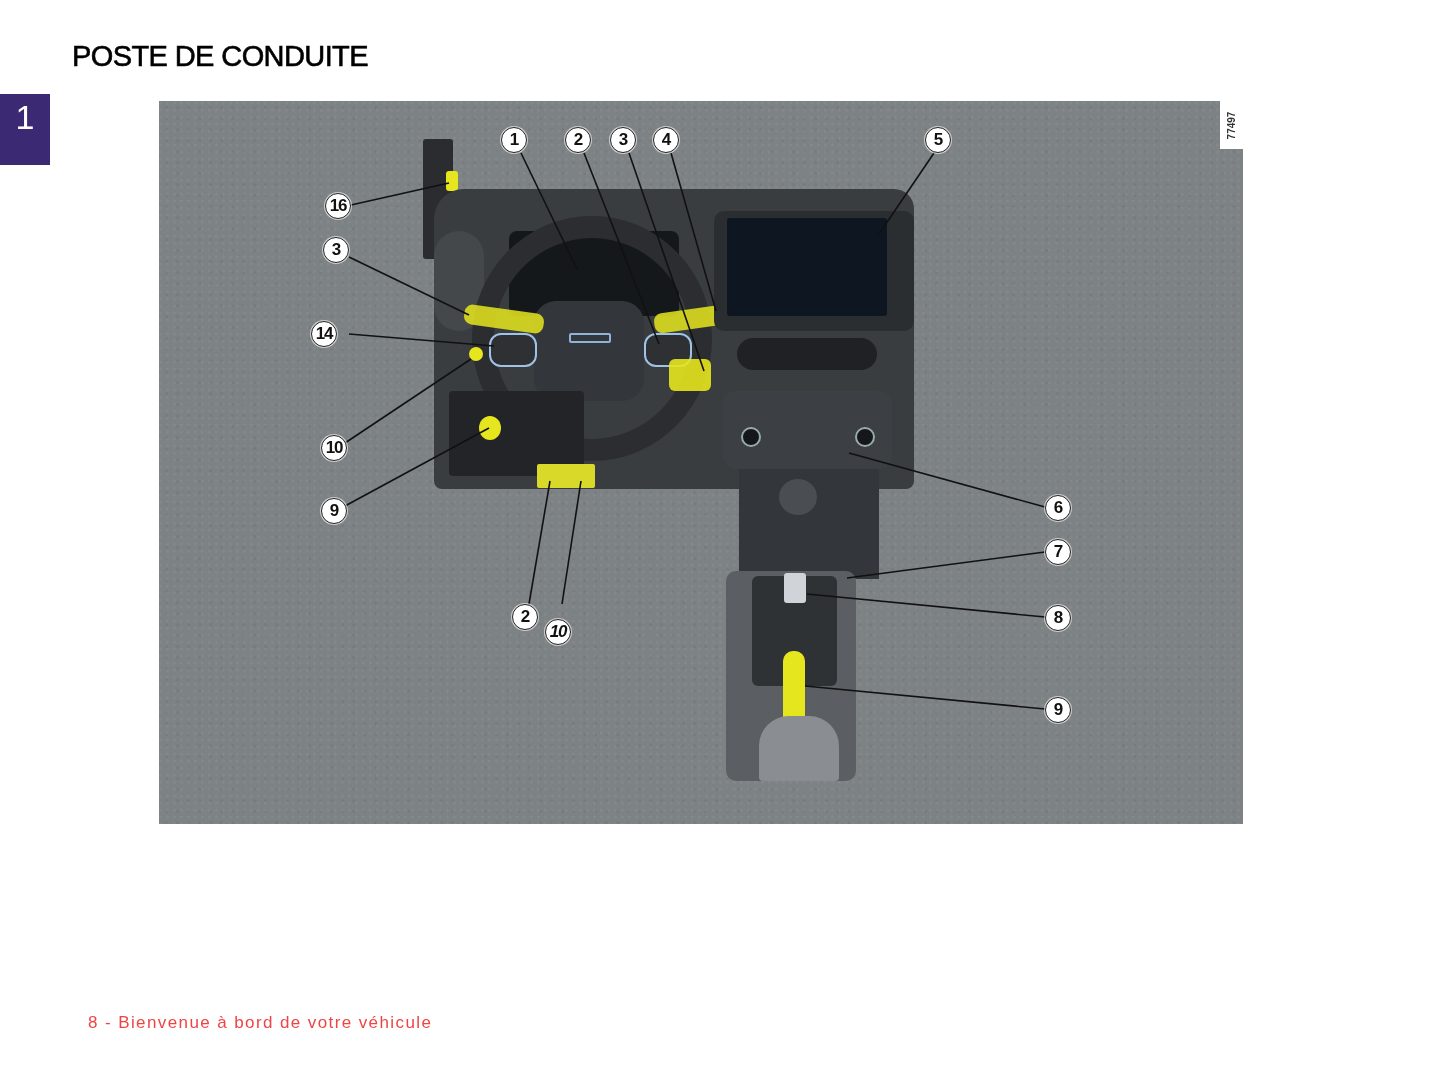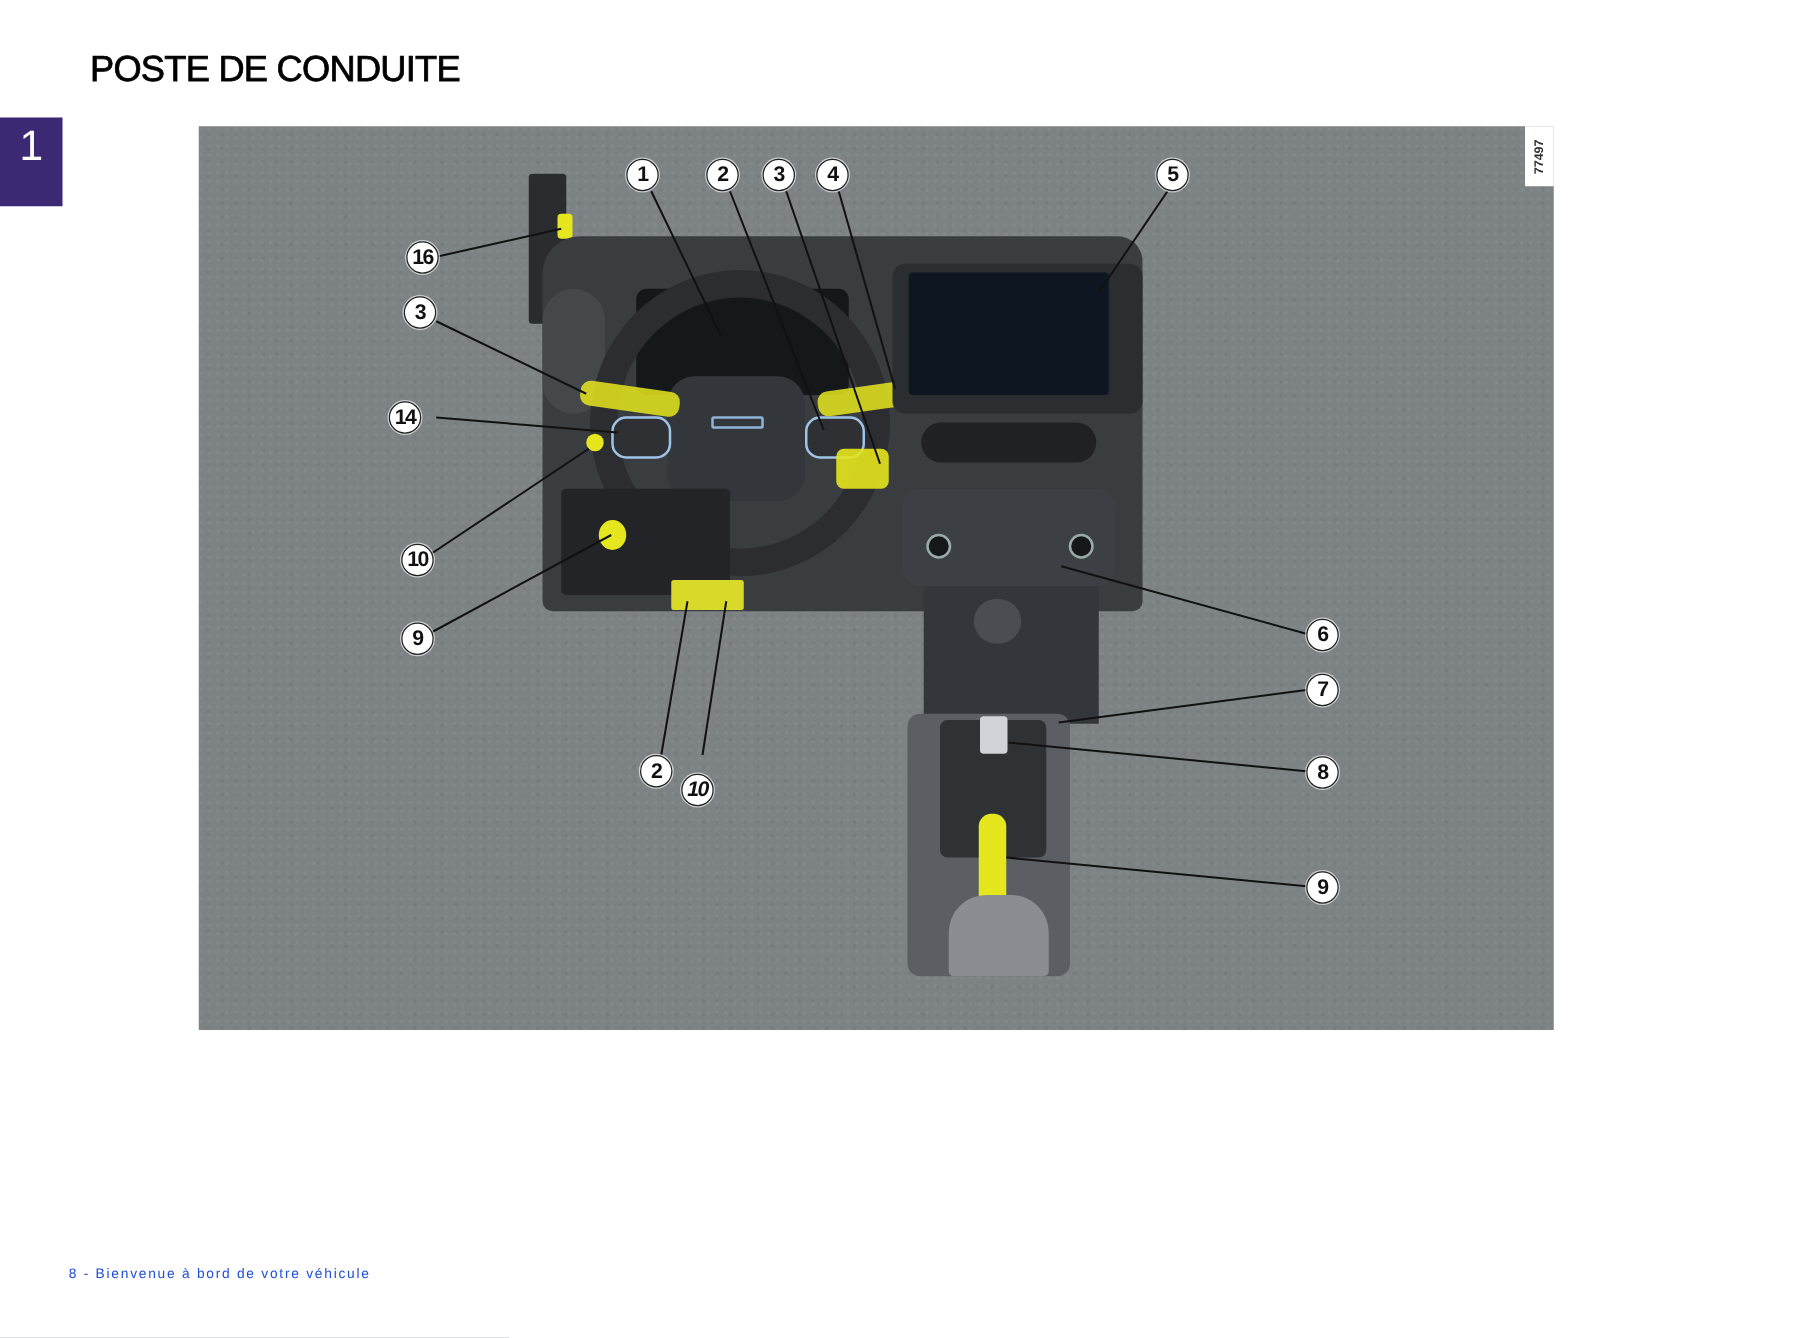--- a/index.html
+++ b/index.html
@@ -29,22 +29,22 @@
   }
   .ref-code {
     position: absolute; left: 1220px; top: 101px; width: 23px; height: 48px;
     background: #fff; display: flex; align-items: center; justify-content: center;
   }
   .ref-code span {
     transform: rotate(-90deg); font-size: 10px; font-weight: 700; color: #333;
     white-space: nowrap; font-family: "Liberation Sans", sans-serif;
   }
   .footer {
-    position: absolute; left: 55px; top: 1013px;
-    font-size: 11px; letter-spacing: 1.4px; color: #1d4ed8;
+    position: absolute; left: 88px; top: 1013px;
+    font-size: 17px; letter-spacing: 1.4px; color: #ef4444;
   }
 
   
   .dash-shape { position: absolute; }
   .callout {
     position: absolute; width: 26px; height: 26px; border-radius: 50%;
     background: #fff; border: 1.5px solid #222;
     box-shadow: 0 0 0 1px rgba(255,255,255,0.6);
     font-family: "Liberation Sans", sans-serif; font-weight: 700; font-size: 17px;
     letter-spacing: -1.2px;

